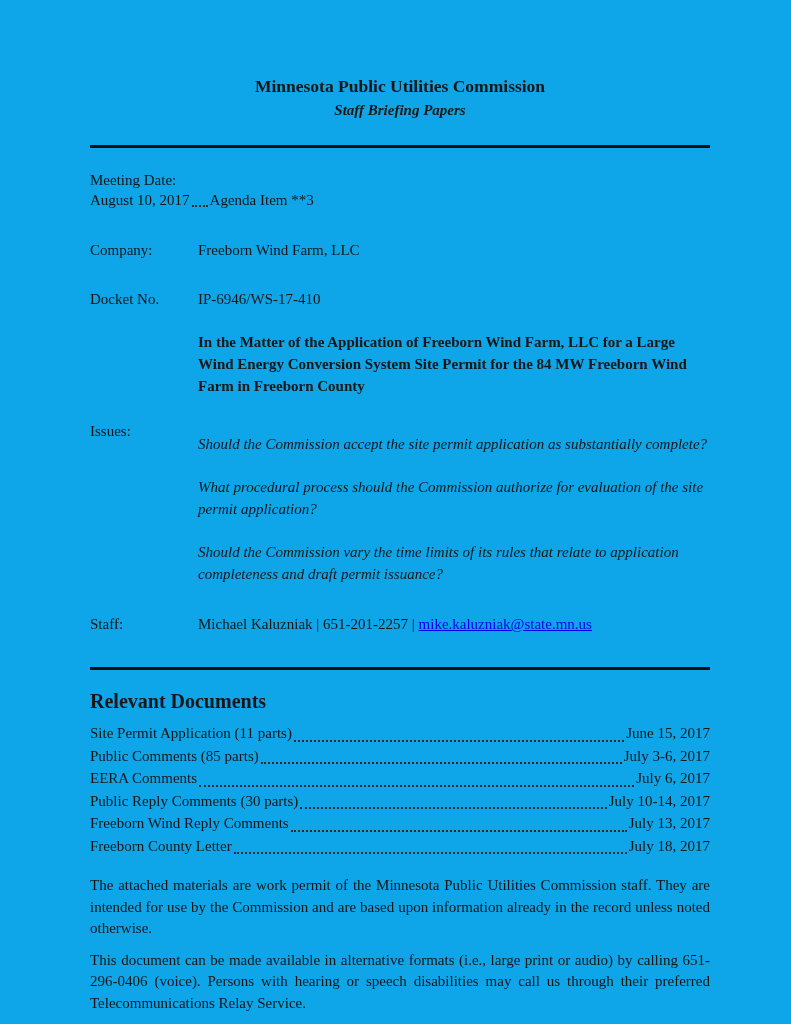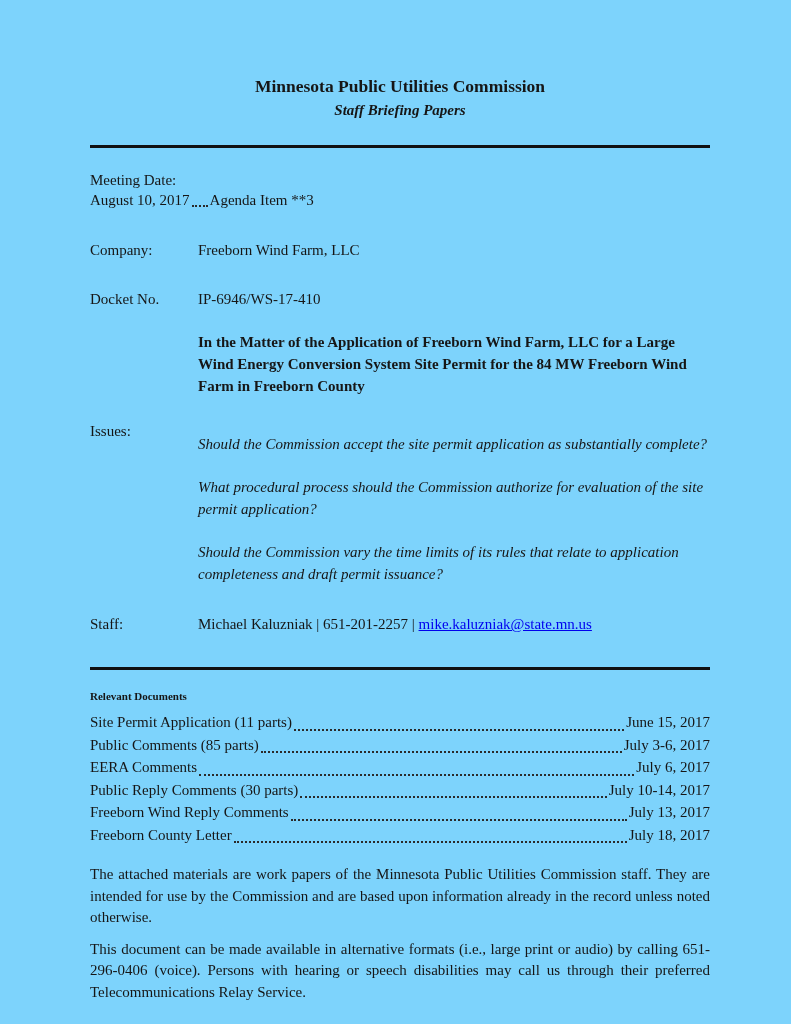--- a/index.html
+++ b/index.html
@@ -1,21 +1,21 @@
 <!DOCTYPE html>
 <html><head>
 <meta charset="utf-8">
 <style>
   html, body { margin: 0; padding: 0; background: #e8e8e8; }
   .page {
     position: relative;
     width: 791px;
     height: 1024px;
     margin: 0 auto;
-    background: #7dd3fc;
+    background: #0ea5e9;
     box-sizing: border-box;
     padding: 76px 81px 0 90px;
     font-family: "Liberation Serif", "DejaVu Serif", serif;
     color: #161616;
     font-size: 15px;
     overflow: hidden;
   }
   .title {
     text-align: center;
     font-weight: bold;
@@ -69,21 +69,21 @@
     margin: 12px 0 21px 0;
     line-height: 22px;
     font-style: italic;
   }
   .issues p:last-child { margin-bottom: 0; }
   a.email {
     text-decoration: underline;
   }
   .docs-heading {
     font-weight: bold;
-    font-size: 11px;
+    font-size: 20px;
     margin: 20px 0 0 0;
   }
   .doc-list { margin-top: 9px; }
   .doc-row {
     display: flex;
     align-items: flex-end;
     line-height: 22.5px;
   }
   .doc-title, .doc-date { white-space: nowrap; }
   .footer-note {
@@ -171,16 +171,16 @@
         <span class="dots"></span>
         <span class="doc-date">July 13, 2017</span>
       </div>
       <div class="doc-row">
         <span class="doc-title">Freeborn County Letter</span>
         <span class="dots"></span>
         <span class="doc-date">July 18, 2017</span>
       </div>
     </div>
 
-  <p class="footer-note">The attached materials are work papers of the Minnesota Public Utilities Commission staff. They are intended for use by the Commission and are based upon information already in the record unless noted otherwise.</p>
+  <p class="footer-note">The attached materials are work permit of the Minnesota Public Utilities Commission staff. They are intended for use by the Commission and are based upon information already in the record unless noted otherwise.</p>
   <p class="footer-note">This document can be made available in alternative formats (i.e., large print or audio) by calling 651-296-0406 (voice). Persons with hearing or speech disabilities may call us through their preferred Telecommunications Relay Service.</p>
 
 </div>
 
 </body></html>

